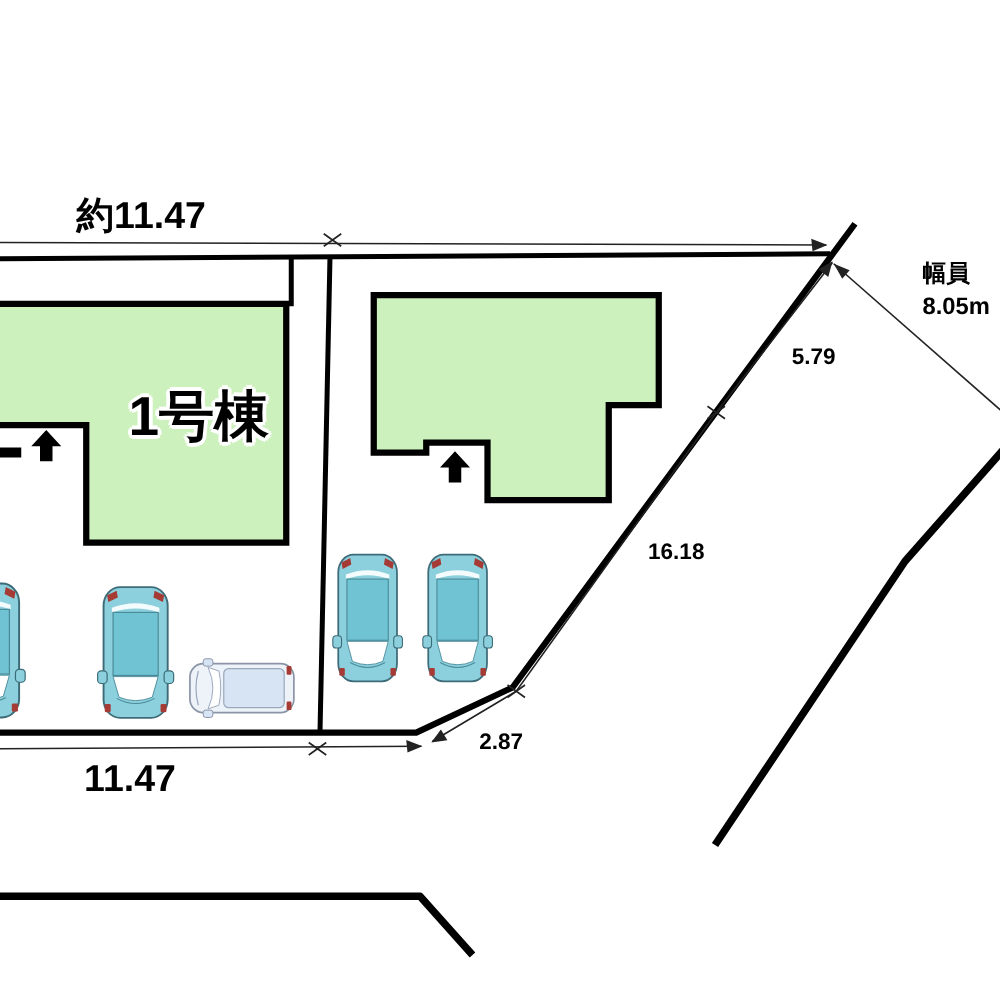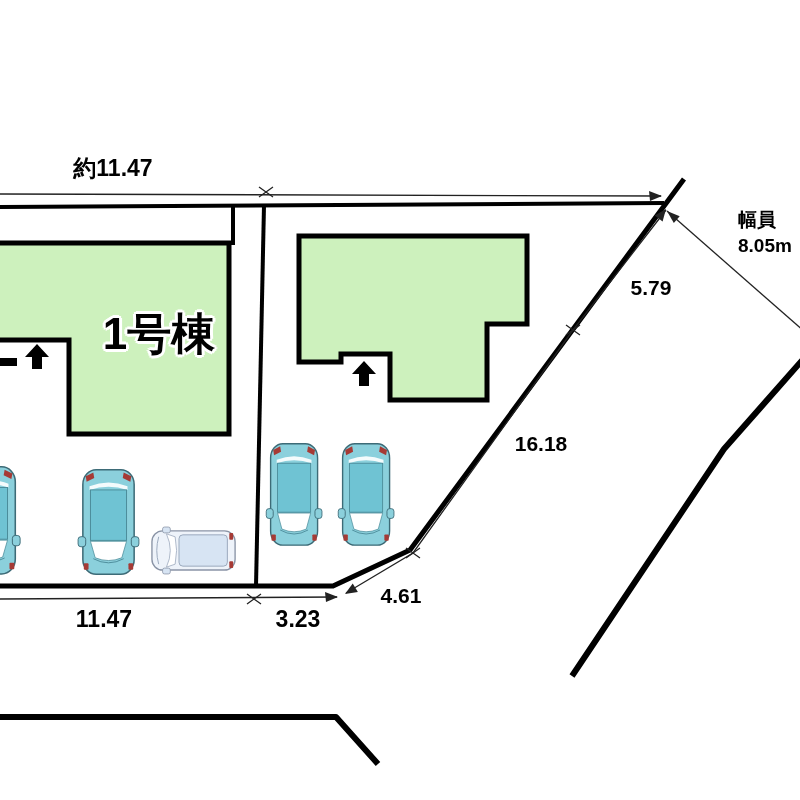--- a/index.html
+++ b/index.html
@@ -3,23 +3,23 @@
 <meta charset="utf-8">
 <style>
   html,body{margin:0;padding:0;background:#fff;}
   .canvas{
     position:relative;width:800px;height:800px;background:#ffffff;
     overflow:hidden;font-family:"Liberation Sans",sans-serif;
   }
   .plan-svg{position:absolute;left:0;top:0;}
   .lbl{
     position:absolute;text-align:center;color:#000;
-    font-weight:600;font-size:23px;line-height:1.1;white-space:nowrap;
+    font-weight:600;font-size:30px;line-height:1.1;white-space:nowrap;
   }
-  .lbl.small{font-size:21px;}
+  .lbl.small{font-size:18px;}
   .bldg-lbl{
     position:absolute;text-align:center;color:#000;font-weight:600;
     font-size:44px;line-height:1;white-space:nowrap;
     text-shadow:-2px -2px 0 #fff,2px -2px 0 #fff,-2px 2px 0 #fff,2px 2px 0 #fff,
                 0 -3px 0 #fff,0 3px 0 #fff,-3px 0 0 #fff,3px 0 0 #fff;
   }
   .road-lbl{
     position:absolute;color:#000;font-weight:700;font-size:19px;
     line-height:1.15;white-space:nowrap;
   }
@@ -104,25 +104,24 @@
     <use href="#carTop" transform="translate(340,441) scale(0.87,0.89)"></use>
   </svg>
 
   <div class="lbl" style="left:33px;top:156px;width:160px;">約11.47</div>
 
 
   <div class="lbl small" style="left:601px;top:276px;width:100px;">5.79</div>
 
   <div class="lbl small" style="left:491px;top:432px;width:100px;">16.18</div>
 
-  <div class="lbl small" style="left:351px;top:584px;width:100px;">4.61</div>
+  <div class="lbl small" style="left:351px;top:584px;width:100px;">2.87</div>
 
   <div class="lbl" style="left:29px;top:607px;width:150px;">11.47</div>
 
-  <div class="lbl" style="left:223px;top:607px;width:150px;">3.23</div>
 
   <div class="road-lbl" style="left:738px;top:209px;">幅員</div>
 
   <div class="road-lbl" style="left:738px;top:235px;">8.05m</div>
 
   <div class="bldg-lbl" style="left:64px;top:312px;width:190px;">1号棟</div>
 
 
 </div>
 

